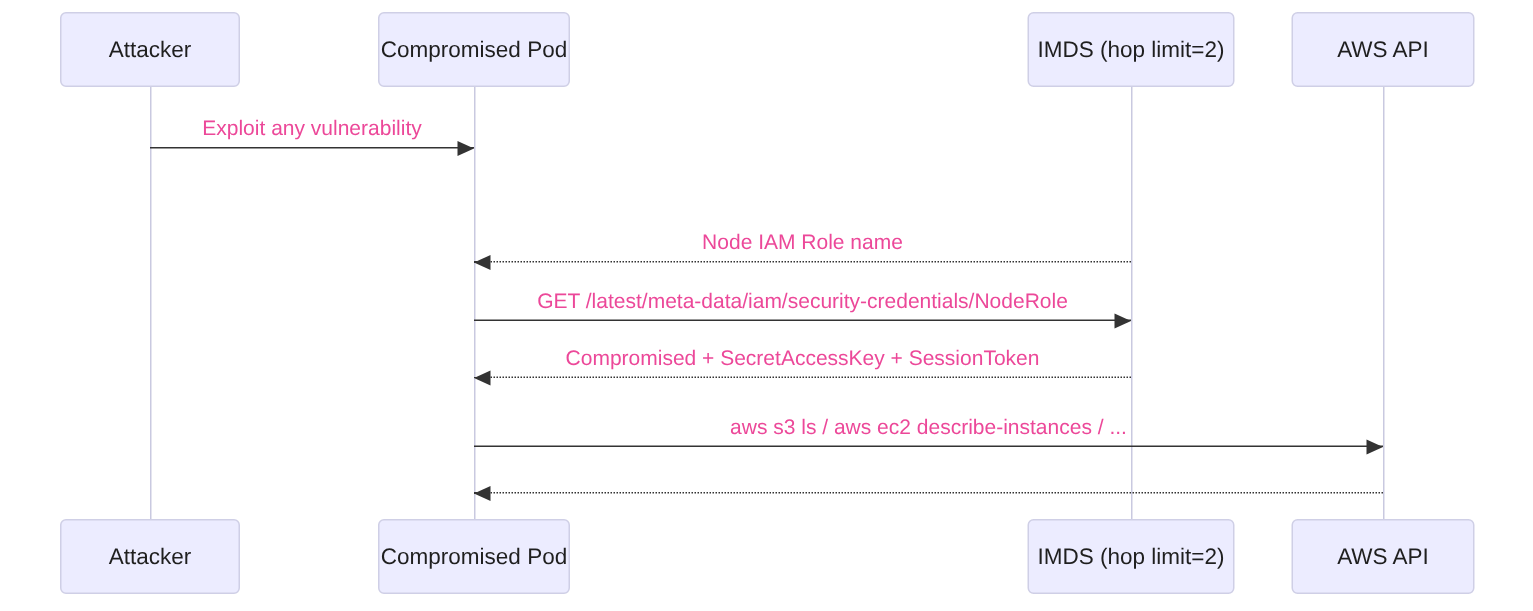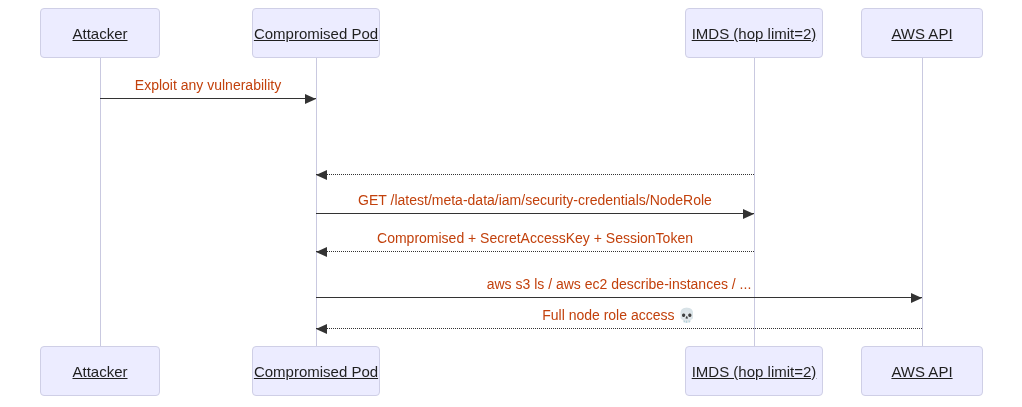--- a/index.html
+++ b/index.html
@@ -28,34 +28,33 @@
     height: 50px;
     background: #ECECFF;
     border: 1px solid #cfcfe6;
     border-radius: 4px;
     display: flex;
     align-items: center;
     justify-content: center;
     font-size: 15px;
     color: #1f1f1f;
     white-space: nowrap;
-    text-decoration: underline;
   }
   .actor-box.top { top: 8px; }
   .actor-box.bottom { top: 346px; }
 
   .message { position: absolute; height: 24px; }
 
   .msg-label {
     position: absolute;
     left: 0; right: 0;
     bottom: 6px;
     text-align: center;
     font-size: 14px;
-    color: #c2410c;
+    color: #ec4899;
     white-space: nowrap;
   }
 
   .msg-line {
     position: absolute;
     left: 0; right: 0;
     bottom: 0;
     height: 0;
   }
   .msg-line.solid  { border-top: 1.5px solid #333333; }
@@ -116,20 +115,21 @@
   </div>
 
   <div class="message" style="left:100px; top:75px; width:216px">
     <div class="msg-label">Exploit any vulnerability</div>
     <div class="msg-line solid"></div>
     <div class="arrowhead right"></div>
   </div>
 
 
   <div class="message" style="left:316px; top:151px; width:438px">
+    <div class="msg-label">Node IAM Role name</div>
     <div class="msg-line dashed"></div>
     <div class="arrowhead left"></div>
   </div>
 
   <div class="message" style="left:316px; top:190px; width:438px">
     <div class="msg-label">GET /latest/meta-data/iam/security-credentials/NodeRole</div>
     <div class="msg-line solid"></div>
     <div class="arrowhead right"></div>
   </div>
 
@@ -139,18 +139,17 @@
     <div class="arrowhead left"></div>
   </div>
 
   <div class="message" style="left:316px; top:274px; width:606px">
     <div class="msg-label">aws s3 ls / aws ec2 describe-instances / ...</div>
     <div class="msg-line solid"></div>
     <div class="arrowhead right"></div>
   </div>
 
   <div class="message" style="left:316px; top:305px; width:606px">
-    <div class="msg-label">Full node role access 💀</div>
     <div class="msg-line dashed"></div>
     <div class="arrowhead left"></div>
   </div>
 
 </div>
 
 </body></html>

